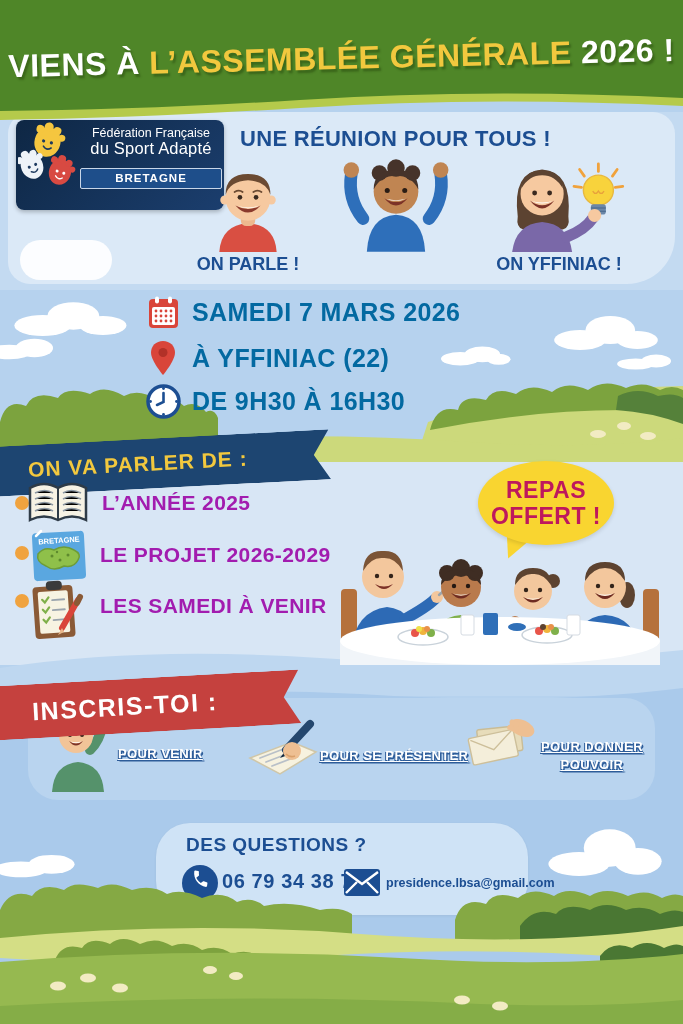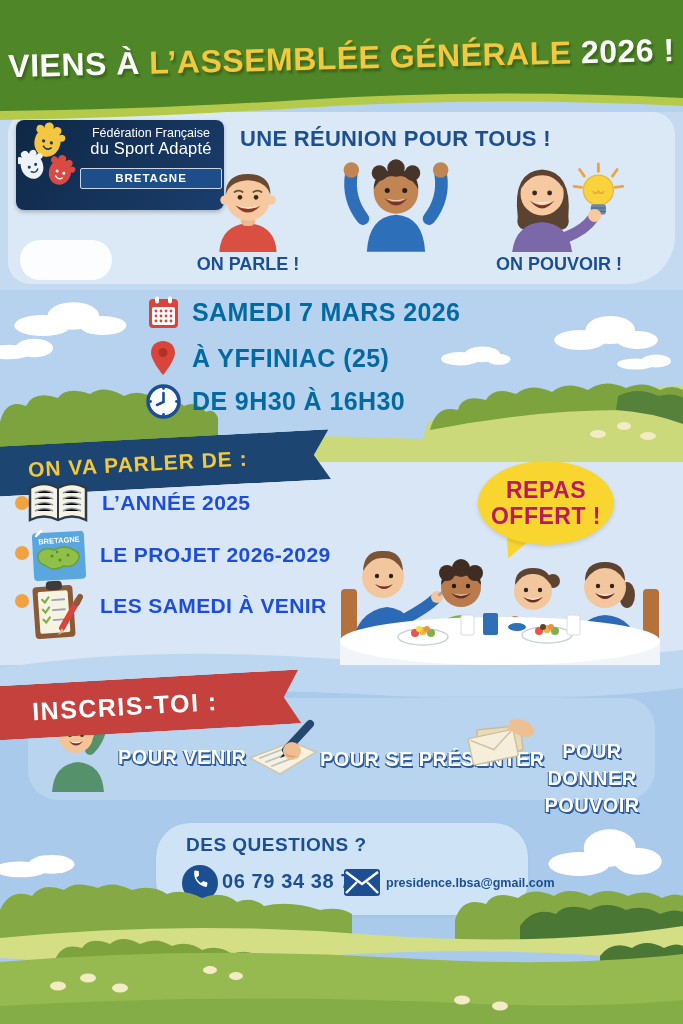--- a/index.html
+++ b/index.html
@@ -39,33 +39,33 @@
   .event-row{position:absolute;display:flex;align-items:center;}
   .event-icon{width:38px;display:flex;justify-content:center;}
   .event-text{margin-left:10px;font-size:25px;font-weight:900;color:#0369a1;letter-spacing:.4px;white-space:nowrap;}
   
   .agenda-panel{left:0;top:455px;width:683px;height:210px;background:#d8e6f5;}
   .ribbon{position:absolute;display:flex;align-items:center;box-shadow:0 3px 6px rgba(0,0,0,.18);}
   .ribbon-notch{clip-path:polygon(0 0,100% 0,calc(100% - 16px) 50%,100% 100%,0 100%);}
   .ribbon-blue{left:-6px;top:438px;width:336px;height:50px;background:#1d4571;transform:rotate(-3deg);}
   .ribbon-blue span{padding-left:34px;font-size:21px;font-weight:900;color:#f2c83e;letter-spacing:1px;white-space:nowrap;}
   .bullet-dot{position:absolute;width:14px;height:14px;border-radius:50%;background:#f0a33f;}
-  .agenda-text{position:absolute;font-size:21px;font-weight:900;color:#1d4ed8;letter-spacing:.4px;white-space:nowrap;}
+  .agenda-text{position:absolute;font-size:21px;font-weight:900;color:#a21caf;letter-spacing:.4px;white-space:nowrap;}
   .bubble{left:478px;top:461px;width:136px;height:84px;background:#f9d530;border-radius:50%;box-shadow:0 2px 4px rgba(0,0,0,.12);text-align:center;}
   .bubble-tail{left:502px;top:534px;width:0;height:0;border-left:10px solid transparent;border-right:16px solid transparent;border-top:26px solid #f9d530;transform:rotate(18deg);}
   .bubble-line{font-size:23px;font-weight:900;color:#be185d;line-height:1.15;letter-spacing:.5px;}
   .bubble-inner{padding-top:16px;}
   
   .wave1{left:0;top:636px;width:683px;height:60px;}
   .wave2{left:0;top:668px;width:683px;height:60px;}
   .section-e{left:0;top:726px;width:683px;height:298px;background:#aacaeb;}
   .ribbon-red{left:-8px;top:678px;width:308px;height:54px;background:#c5413e;transform:rotate(-3.2deg);}
   .ribbon-red span{padding-left:40px;font-size:25px;font-weight:900;color:#fff;letter-spacing:1.5px;white-space:nowrap;}
   .signup-panel{left:28px;top:698px;width:627px;height:102px;background:#b9d4ef;border-radius:30px;}
-  .signup-label{position:absolute;font-size:20px;font-weight:900;color:#fff;letter-spacing:.4px;text-shadow:1.5px 1.5px 0 #2d5c99, -1px 1px 0 #2d5c99;white-space:nowrap;}
+  .signup-label{position:absolute;font-size:13px;font-weight:900;color:#fff;letter-spacing:.4px;text-shadow:1.5px 1.5px 0 #2d5c99, -1px 1px 0 #2d5c99;white-space:nowrap;text-decoration:underline;}
   .signup-label.wrap{white-space:normal;text-align:center;line-height:1.35;}
   
   .contact-panel{left:156px;top:823px;width:372px;height:92px;background:#cfe3f6;border-radius:34px;box-shadow:0 1px 3px rgba(0,0,0,.06);}
   .contact-heading{position:absolute;left:30px;top:11px;font-size:19px;font-weight:900;color:#1c4e92;letter-spacing:.5px;}
   .contact-phone{position:absolute;left:66px;top:47px;font-size:20px;font-weight:900;color:#1c4e92;letter-spacing:.6px;text-decoration:none;}
   .contact-email{position:absolute;left:230px;top:53px;font-size:12.5px;font-weight:800;color:#1c4e92;text-decoration:none;}
   .bottom-svg{left:0;top:880px;width:683px;height:144px;}
 </style>
 </head>
 <body>
@@ -227,21 +227,21 @@
       <circle cx="62" cy="34" r="23" fill="#f6c9a0"></circle>
       <path d="M40,28 Q42,9 62,9 Q82,9 84,28 Q76,14 62,14 Q48,14 40,28 Z" fill="#5c4331"></path>
       <path d="M30,96 Q34,66 62,64 Q90,66 94,96 Z" fill="#7a68a8"></path>
       <path d="M88,80 Q108,72 116,60" stroke="#7a68a8" stroke-width="12" fill="none" stroke-linecap="round"></path>
       <circle cx="118" cy="57" r="7" fill="#f6c9a0"></circle>
       <circle cx="54" cy="33" r="2.6" fill="#3a2a20"></circle>
         <circle cx="70" cy="33" r="2.6" fill="#3a2a20"></circle>
       <path d="M49,41 Q62,58 75,41 Q62,51 49,41 Z" fill="#7c3227"></path>
       <path d="M51,41.5 Q62,47 73,41.5 Q62,45 51,41.5 Z" fill="#fff"></path>
     </svg>
-    <div class="char-label">ON POUVOIR !</div>
+    <div class="char-label">ON YFFINIAC !</div>
   </div>
 
   <div class="event-row" style="left:144px;top:296px;z-index:5;">
     <span class="event-icon">
       <svg width="31" height="33" viewBox="0 0 31 33">
           <rect x="1" y="3" width="29" height="29" rx="4" fill="#d9453a"></rect>
           <rect x="7" y="0.5" width="4" height="7" rx="2" fill="#fff"></rect>
           <rect x="20" y="0.5" width="4" height="7" rx="2" fill="#fff"></rect>
           <rect x="4" y="11" width="23" height="18" rx="2" fill="#fff"></rect>
           <g fill="#d9453a">
@@ -262,21 +262,21 @@
     </span>
     <span class="event-text">SAMEDI 7 MARS 2026</span>
   </div>
   <div class="event-row" style="left:144px;top:340px;z-index:5;">
     <span class="event-icon">
       <svg width="26" height="36" viewBox="0 0 26 36">
           <path d="M13,1 C6,1 1,6 1,12.5 C1,21 13,35 13,35 C13,35 25,21 25,12.5 C25,6 20,1 13,1 Z" fill="#d9453a"></path>
           <circle cx="13" cy="12.5" r="4.5" fill="#b23128"></circle>
         </svg>
     </span>
-    <span class="event-text">À YFFINIAC (25)</span>
+    <span class="event-text">À YFFINIAC (22)</span>
   </div>
   <div class="event-row" style="left:144px;top:384px;z-index:5;">
     <span class="event-icon">
       <svg width="35" height="35" viewBox="0 0 35 35">
           <circle cx="17.5" cy="17.5" r="15.5" fill="#fff" stroke="#1c4e92" stroke-width="3.5"></circle>
           <path d="M17.5,9 V18 L11,21" stroke="#1c4e92" stroke-width="2.6" fill="none" stroke-linecap="round"></path>
           <circle cx="17.5" cy="4.5" r="1.4" fill="#1c4e92"></circle>
           <circle cx="17.5" cy="30.5" r="1.4" fill="#1c4e92"></circle>
           <circle cx="4.5" cy="17.5" r="1.4" fill="#1c4e92"></circle>
           <circle cx="30.5" cy="17.5" r="1.4" fill="#1c4e92"></circle>

